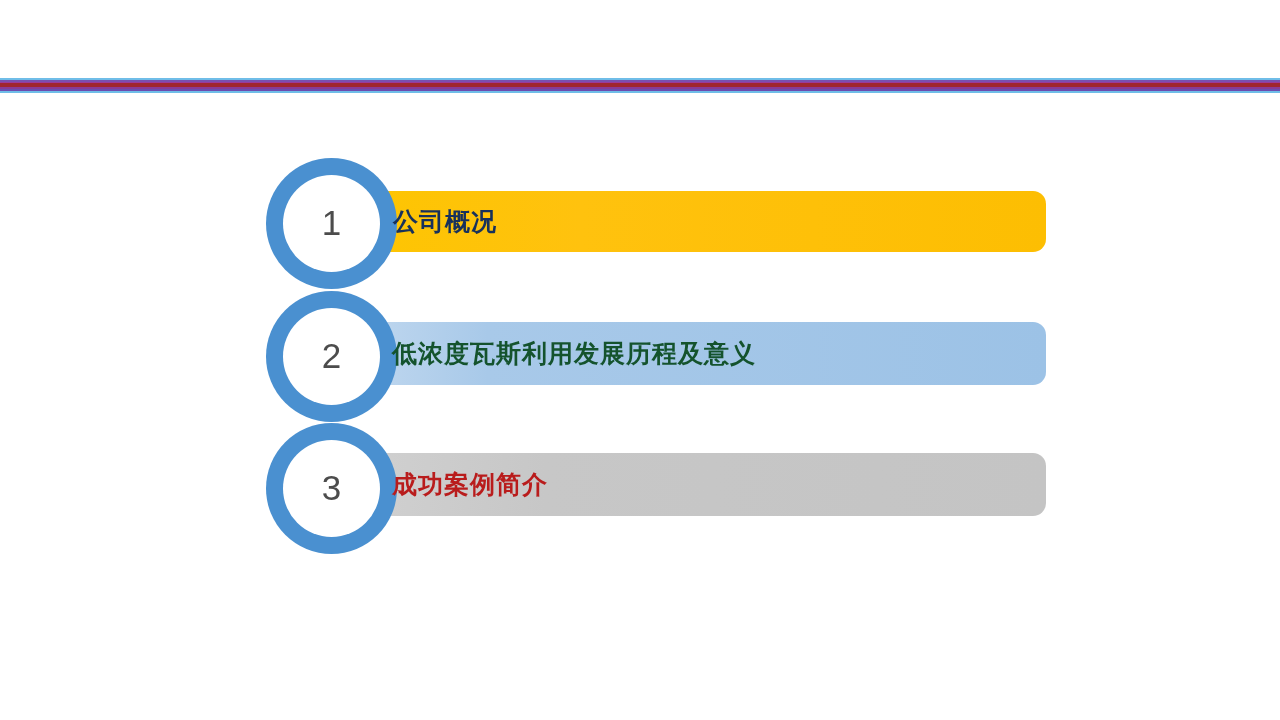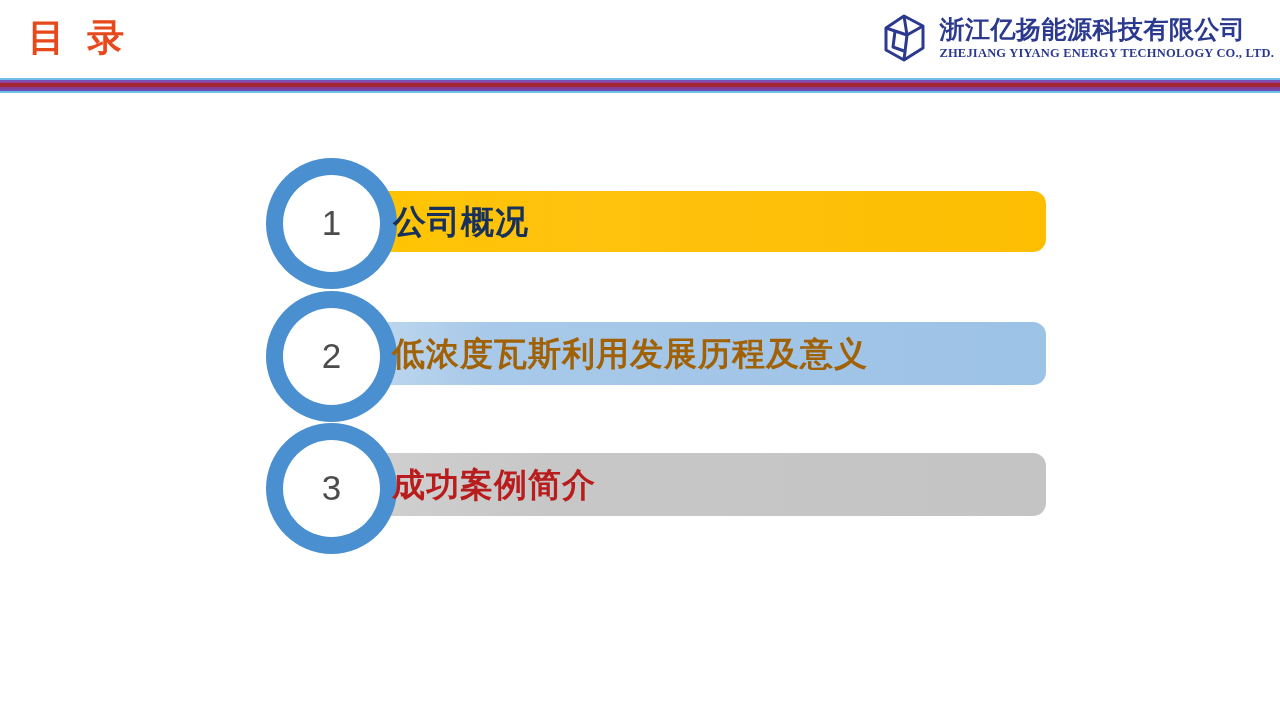--- a/index.html
+++ b/index.html
@@ -152,31 +152,31 @@
   }
 
   
   .toc-label {
     position: absolute;
     left: 393px;
     top: 33px;
     height: 61px;
     line-height: 61px;
     font-family: "DejaVu Sans", sans-serif;
-    font-size: 33px;
+    font-size: 25px;
     font-weight: bold;
     letter-spacing: 1px;
     white-space: nowrap;
     z-index: 3;
   }
   .toc-item-2 .toc-label { top: 32px; height: 63px; line-height: 63px; left: 392px; }
   .toc-item-3 .toc-label { top: 30px; height: 63px; line-height: 63px; left: 392px; }
 
   .label-navy { color: #17315C; }
-  .label-dark { color: #a16207; }
+  .label-dark { color: #14532d; }
   .label-gray { color: #b91c1c; }
 
   
   .toc-ring {
     position: absolute;
     left: 266px;
     top: 0px;
     width: 131px;
     height: 131px;
     border-radius: 50%;
@@ -205,42 +205,20 @@
     color: #4C4C4C;
     line-height: 1;
     margin-top: -2px;
   }
 </style>
 </head>
 <body>
 
 <div class="slide">
 
-  <div class="header">
-
-    <div class="slide-title">目 录</div>
-
-    <div class="logo-block">
-      <span class="logo-mark">
-        <svg width="54" height="54" viewBox="0 0 54 54" xmlns="http://www.w3.org/2000/svg">
-          <g fill="none" stroke="#2B3A8F" stroke-width="3" stroke-linejoin="round">
-            <path d="M27 5 L46 15 L46 37 L27 49 L9 39 L9 17 Z"></path>
-            <path d="M27 5 L30 24 L46 15"></path>
-            <path d="M30 24 L27 49"></path>
-            <path d="M30 24 L9 17"></path>
-            <path d="M18 20.5 L16 36 L27 40"></path>
-          </g>
-        </svg>
-      </span>
-      <span class="logo-text">
-        <span class="logo-cn">浙江亿扬能源科技有限公司</span>
-        <span class="logo-en">ZHEJIANG YIYANG ENERGY TECHNOLOGY CO., LTD.</span>
-      </span>
-    </div>
-  </div>
 
   <div class="divider"></div>
 
   <div class="toc">
 
     <div class="toc-item toc-item-1">
       <div class="toc-bar bar-yellow"></div>
       <div class="toc-ring">
         <div class="toc-ring-inner">
           <span class="toc-num">1</span>

